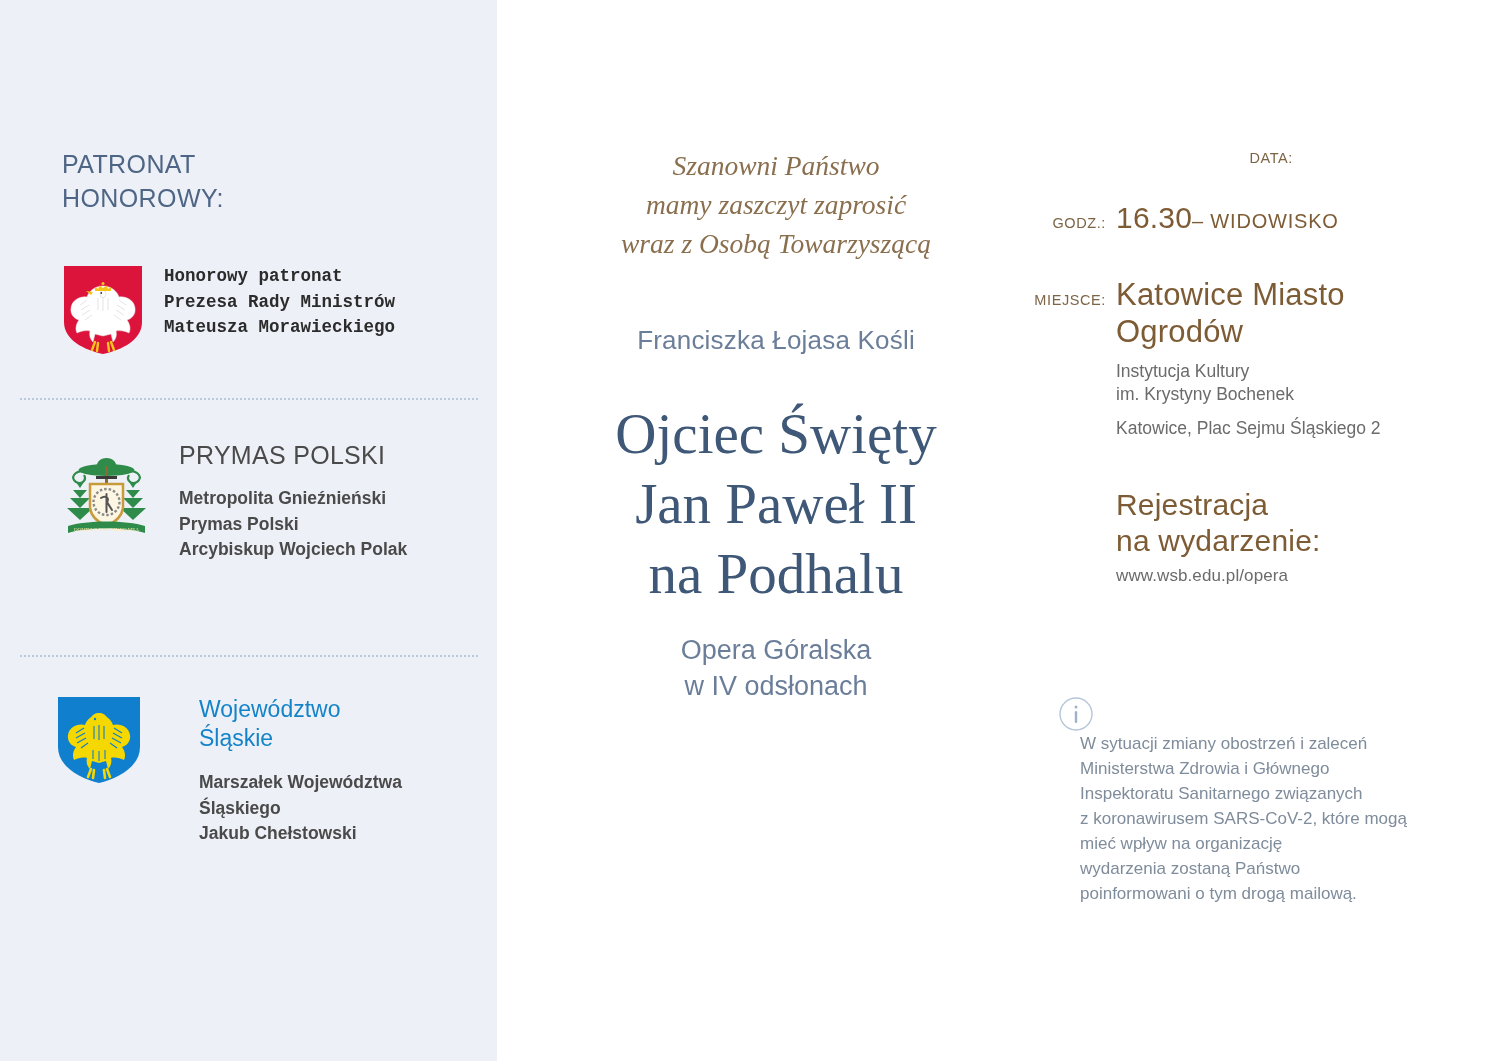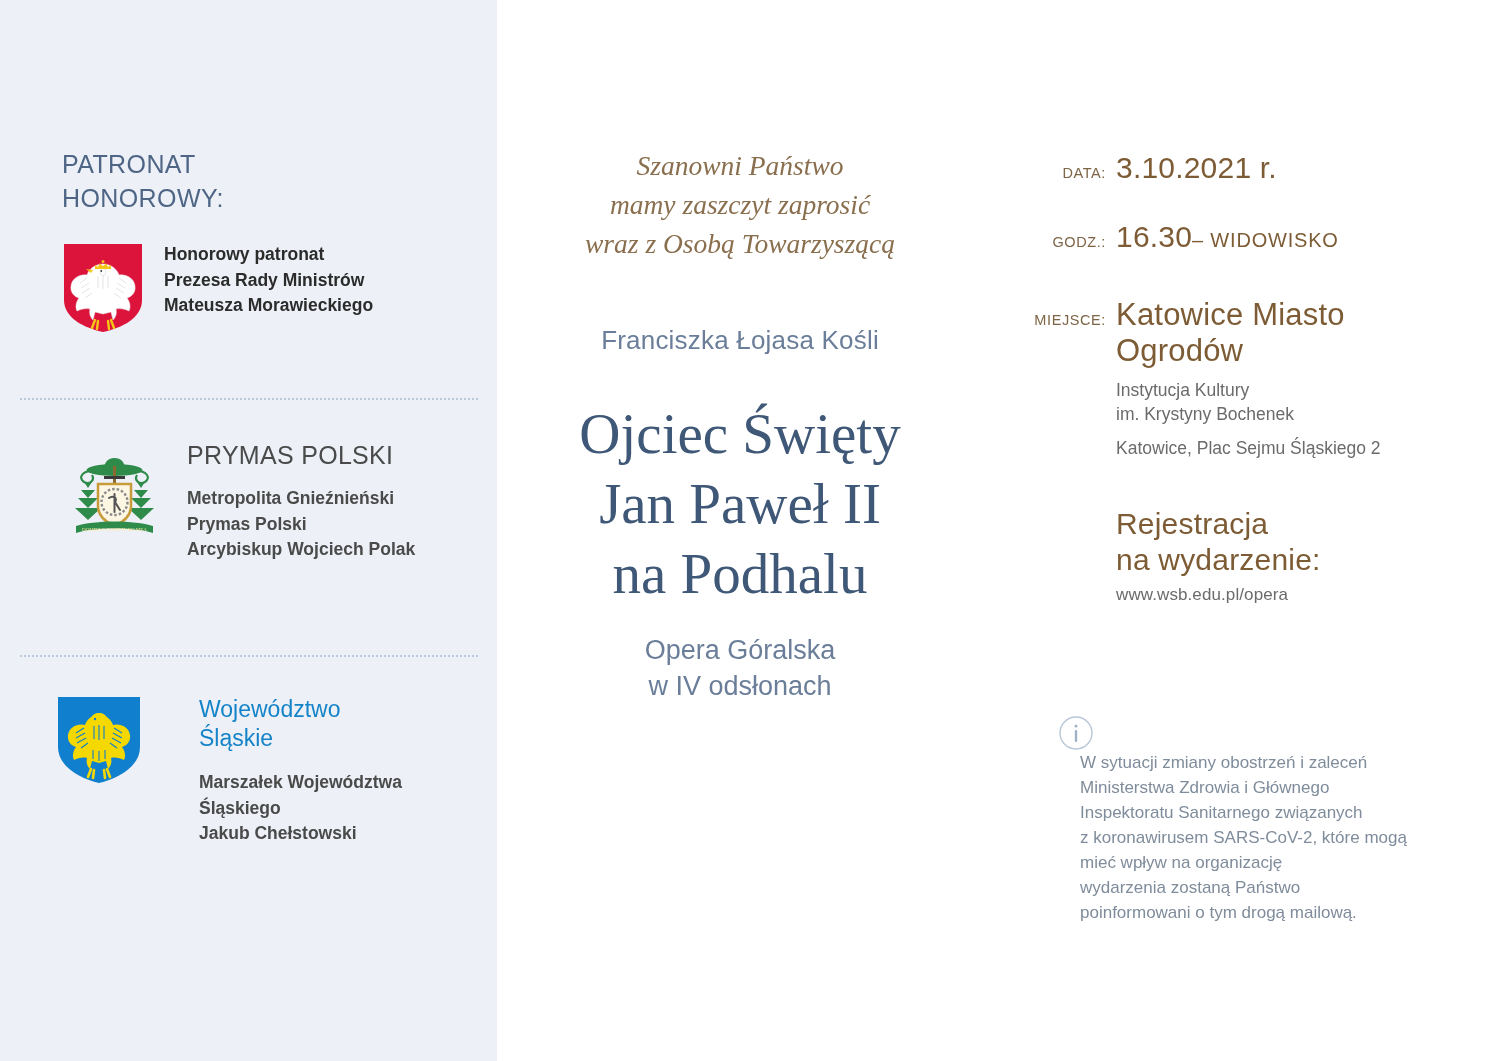--- a/index.html
+++ b/index.html
@@ -41,22 +41,22 @@
     color: #4e6585;
     font-weight: 400;
     white-space: pre-line;
   }
 
   .patron-block {
     position: absolute;
     display: flex;
     align-items: flex-start;
   }
-  .patron-1 { left: 62px; top: 242px; }
-  .patron-2 { left: 62px; top: 440px; }
+  .patron-1 { left: 62px; top: 264px; font-family: Liberation Mono, monospace; }
+  .patron-2 { left: 54px; top: 440px; }
   .patron-3 { left: 55px; top: 695px; gap: 36px; }
 
   .crest {
     flex: 0 0 auto;
     display: block;
   }
 
   .patron-text {
     margin-left: 20px;
   }
@@ -96,21 +96,21 @@
     position: absolute;
     height: 0;
     border-top: 2px dotted #b9c9de;
   }
   .div-left-1 { left: 20px; top: 398px; width: 458px; }
   .div-left-2 { left: 20px; top: 655px; width: 458px; }
 
   
   .center-col {
     position: absolute;
-    left: 520px;
+    left: 556px;
     top: 0;
     width: 440px;
     text-align: center;
   }
   .invite-italic {
     margin-top: 146px;
     font-family: "Liberation Serif", serif;
     font-style: italic;
     font-size: 27.5px;
     line-height: 1.42;
@@ -378,21 +378,20 @@
 Jan Paweł II
 na Podhalu</div>
     <div class="subtitle">Opera Góralska
 w IV odsłonach</div>
   </div>
 
   <div class="right-col">
 
     <div class="detail-row row-data">
       <div class="detail-label">DATA:</div>
-      <div class="detail-value val-big">3.10.2021 r.</div>
     </div>
 
     <div class="detail-row row-godz">
       <div class="detail-label">GODZ.:</div>
       <div class="detail-value">
         <span class="val-big">16.30</span><span class="time-suffix">– WIDOWISKO</span>
       </div>
     </div>
 
     <div class="detail-row row-miejsce">

